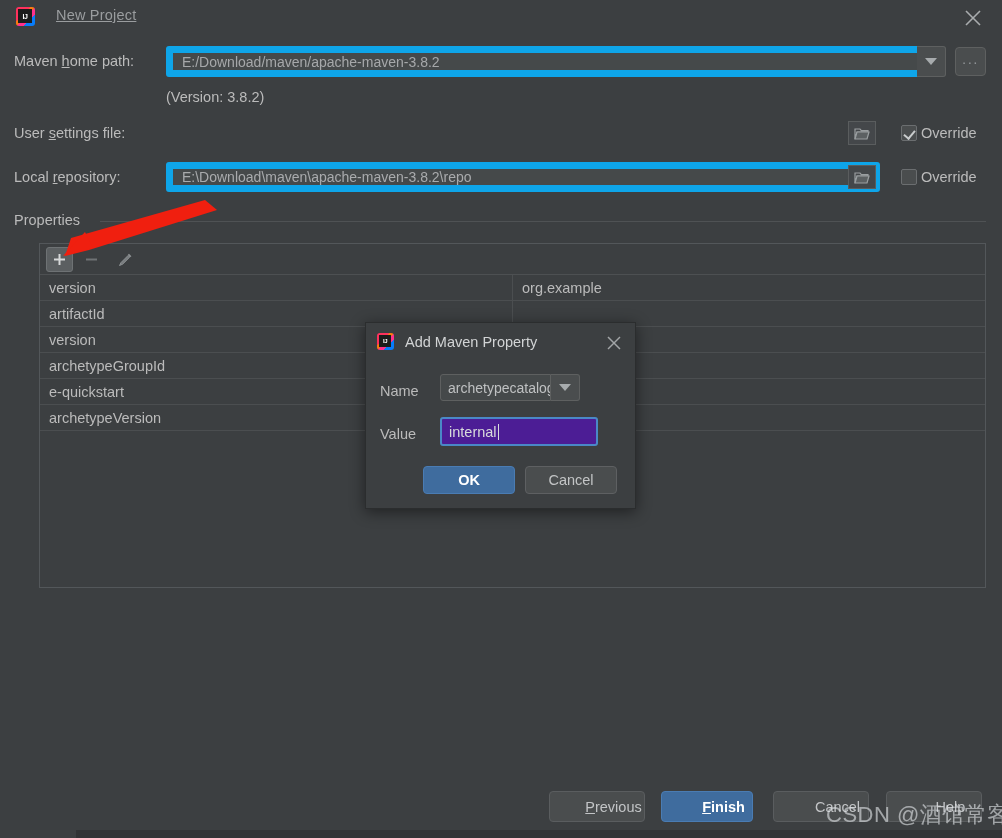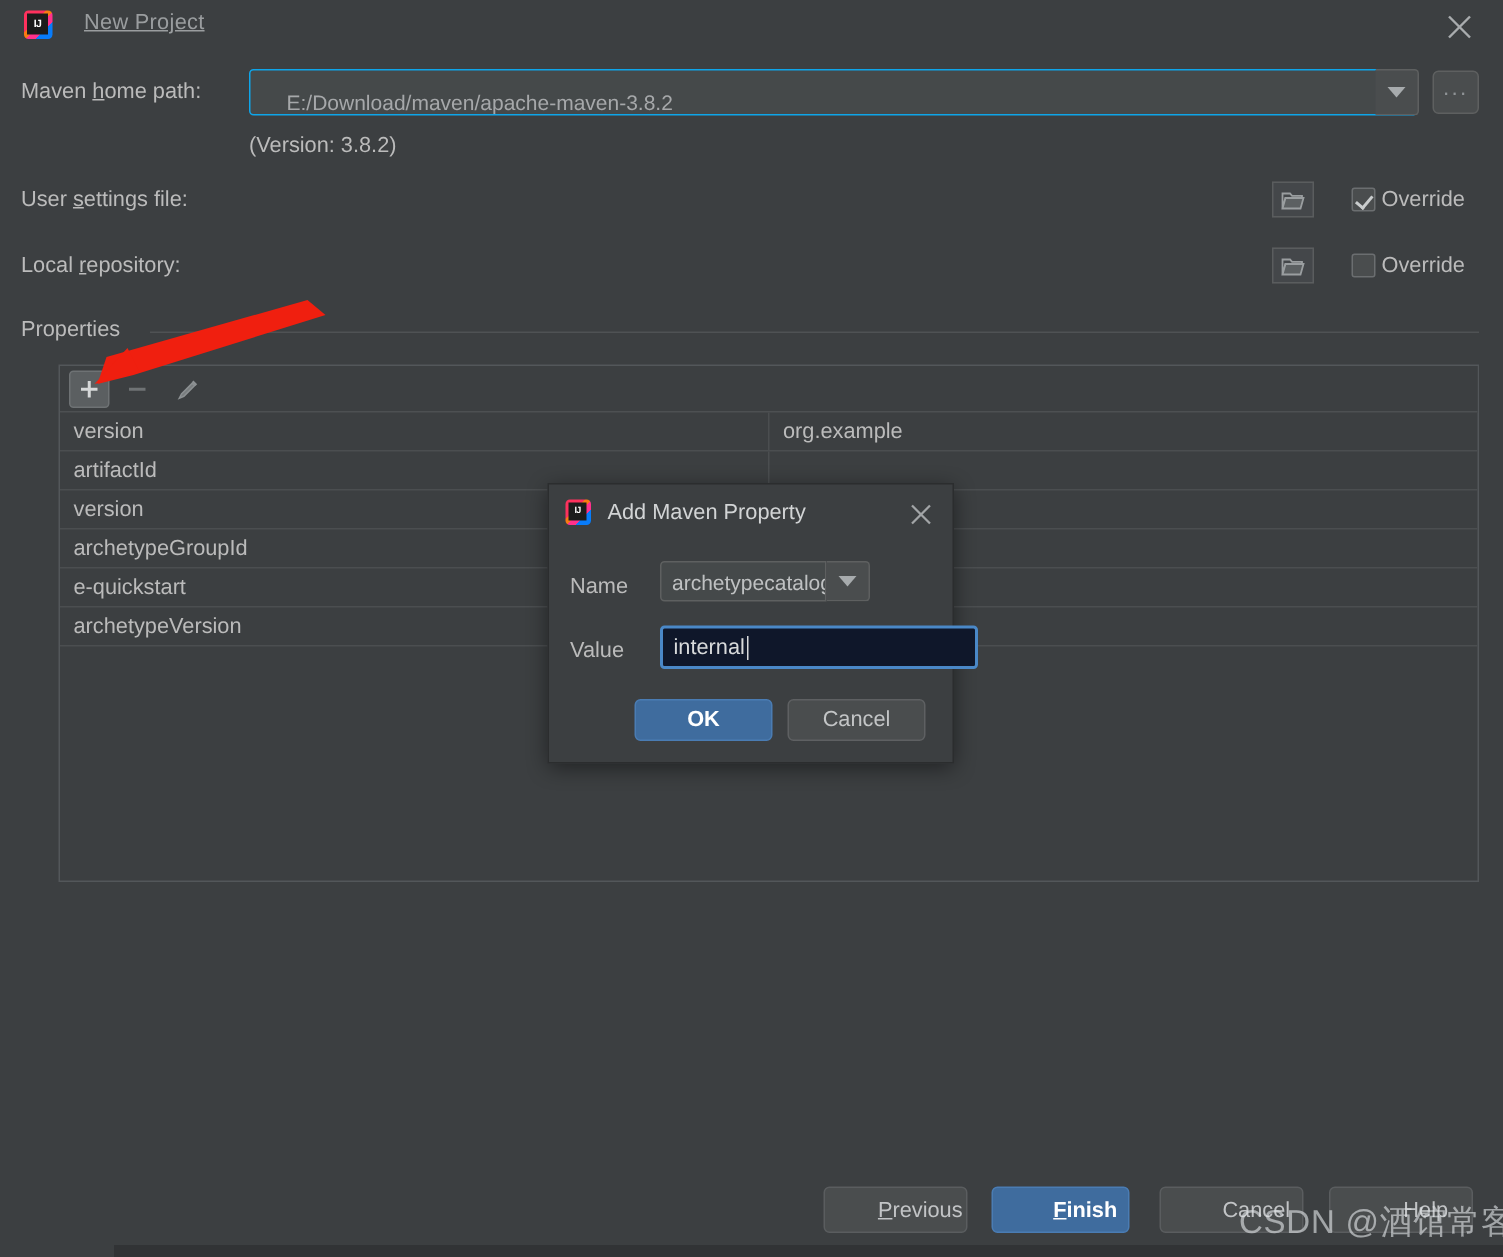--- a/index.html
+++ b/index.html
@@ -49,26 +49,26 @@
   
   .lbl {
     position: absolute;
     font-size: 14.5px; color: #bbbbbb; white-space: nowrap;
   }
   .lbl u { text-decoration: underline; }
 
   .field {
     position: absolute;
     background: #45494a;
-    border: 1px solid #0ea5e9;
+    border: 7px solid #0ea5e9;
     border-radius: 3px;
     color: #a6a8aa;
     font-size: 14px;
-    display: flex; align-items: flex-end;
-    padding-left: 24px;
+    display: flex; align-items: center;
+    padding-left: 9px;
     overflow: hidden;
     white-space: nowrap;
   }
   .field.inner { color: #a9abad; }
 
   .combo-arrow {
     position: absolute;
     background: #4a4d4e;
     border: 1px solid #5e6060;
     border-left: none;
@@ -222,22 +222,22 @@
     overflow: hidden; white-space: nowrap;
   }
   .m-combo-arrow {
     position: absolute; left: 185px; top: 373px; width: 29px; height: 27px;
     background: #4a4d4e; border: 1px solid #5e6060; border-left: none;
     border-radius: 0 3px 3px 0;
     display: flex; align-items: center; justify-content: center;
     cursor: pointer;
   }
   .m-value {
-    position: absolute; left: 74px; top: 416px; width: 212px; height: 29px;
-    background: #0f172a;
+    position: absolute; left: 74px; top: 416px; width: 158px; height: 29px;
+    background: #4c1d95;
     border: 2px solid #4a88c7;
     border-radius: 3px;
     display: flex; align-items: center; padding-left: 7px;
     font-size: 14.5px; color: #d8dadb;
   }
   .caret {
     display: inline-block; width: 1px; height: 16px;
     background: #d8dadb; margin-left: 1px;
   }
   .m-btn {
@@ -323,20 +323,23 @@
       <path d="M1 12 L1 2 L6 2 L7.4 3.6 L14 3.6 L14 5 L3 5 L1 12 Z" fill="none" stroke="#9a9ea0" stroke-width="1.2"></path>
       <path d="M3 5 L15 5 L13 12 L1 12 Z" fill="#5c6062" stroke="#9a9ea0" stroke-width="1.2"></path>
     </svg>
   </div>
   <div class="ovr-wrap" style="left:901px; top:125px;">
     <span class="cbox on"></span>
     <span class="ovr-label">Override</span>
   </div>
 
   <div class="lbl" style="left:14px; top:169px;">Local <u>r</u>epository:</div>
+  <div class="field inner" style="left:166px; top:162px; width:714px; height:30px;">
+    <span>E:\Download\maven\apache-maven-3.8.2\repo</span>
+  </div>
   <div class="folder-btn" style="left:848px; top:165px;">
     <svg width="16" height="13" viewBox="0 0 16 13">
       <path d="M1 12 L1 2 L6 2 L7.4 3.6 L14 3.6 L14 5 L3 5 L1 12 Z" fill="none" stroke="#9a9ea0" stroke-width="1.2"></path>
       <path d="M3 5 L15 5 L13 12 L1 12 Z" fill="#5c6062" stroke="#9a9ea0" stroke-width="1.2"></path>
     </svg>
   </div>
   <div class="ovr-wrap" style="left:901px; top:169px;">
     <span class="cbox"></span>
     <span class="ovr-label">Override</span>
   </div>

